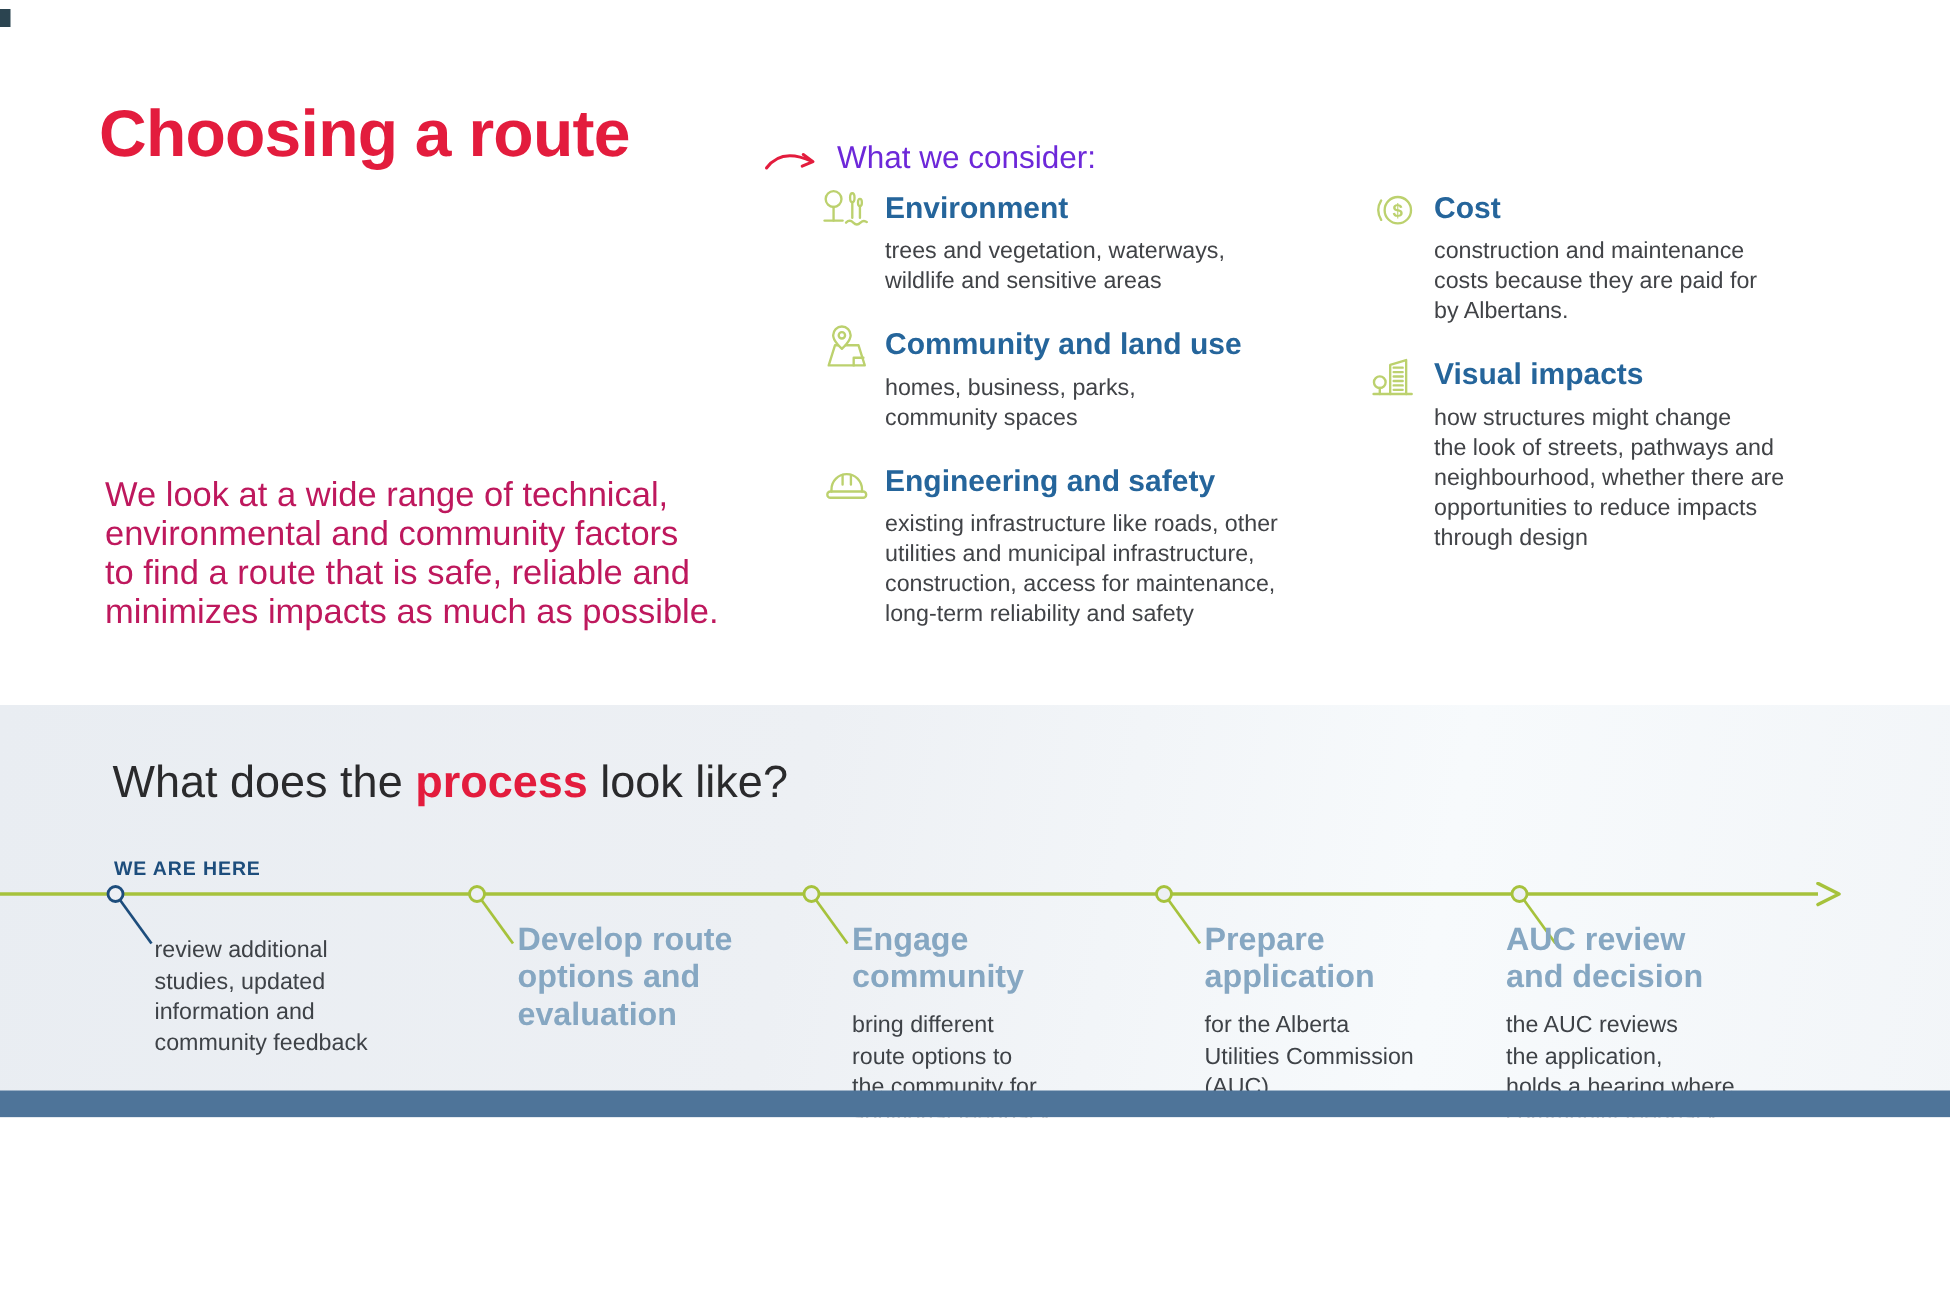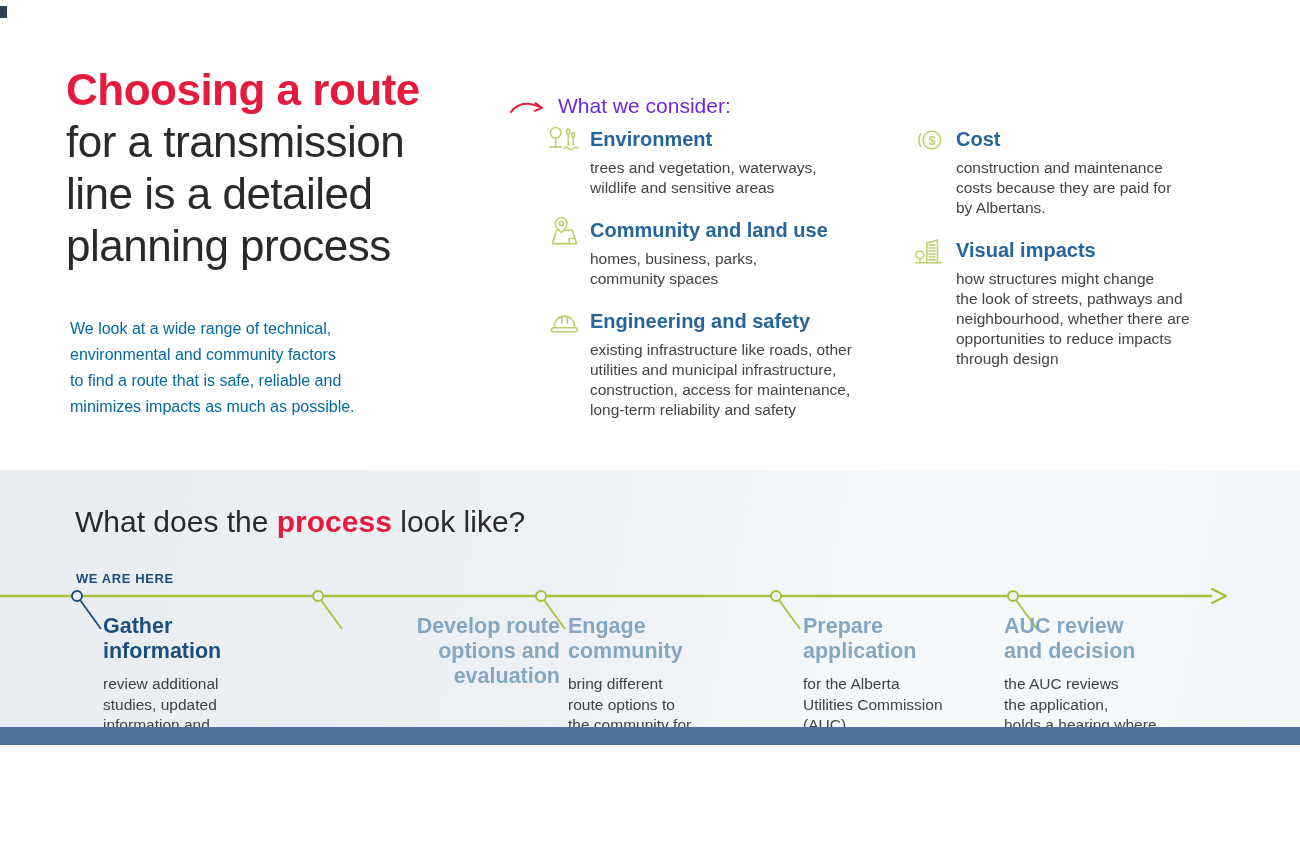--- a/index.html
+++ b/index.html
@@ -36,40 +36,37 @@
     background:linear-gradient(100deg,#e9edf2 0%,#edf0f4 40%,#f7fafc 72%,#f2f5f8 100%);}
   .process h2{position:absolute;left:75px;top:35px;margin:0;font-size:30px;font-weight:400;color:#2a2a2c;}
   .process h2 .phl{font-weight:800;color:#e31c3d;}
   .marker{position:absolute;left:76px;top:101px;font-size:13px;font-weight:700;
     letter-spacing:0.6px;color:#1d4d7c;}
   .timeline{position:absolute;left:0;top:118px;width:1300px;height:46px;}
   .stage{position:absolute;top:144px;width:215px;}
   .stitle{font-size:21.5px;line-height:25px;font-weight:700;color:#86a7c2;}
   .stitle.current{color:#1d4d7c;}
   .sdesc{margin-top:10px;font-size:15.5px;line-height:20.5px;color:#3e4247;}
-  .st0{left:103px;} .st1{left:345px;text-align:right;} .st2{left:568px;} .st3{left:803px;} .st4{left:1004px;}
+  .st0{left:103px;} .st1{left:345px;} .st2{left:568px;} .st3{left:803px;} .st4{left:1004px;}
 
   .footer-bar{position:absolute;left:0;bottom:0;width:1300px;height:18px;background:#4e7499;}
 </style>
 </head>
 <body>
 
 <div class="page">
 
   <div class="edge-mark"></div>
 
   <div class="hero">
     <h1>
       <span class="hl">Choosing a route</span>
-      <span class="pre">for a transmission
-line is a detailed
-planning process</span>
     </h1>
   </div>
-  <p class="pre" style="position:absolute;left:70px;top:316px;width:430px;margin:0;font-size:16px;line-height:26px;color:#0369a1;">We look at a wide range of technical,
+  <p class="pre" style="position:absolute;left:70px;top:316px;width:430px;margin:0;font-size:23px;line-height:26px;color:#be185d;">We look at a wide range of technical,
 environmental and community factors
 to find a route that is safe, reliable and
 minimizes impacts as much as possible.</p>
 
   <div class="consider-header">
     <svg class="arrow" viewBox="0 0 40 20">
       <path d="M3 15 C10 5.5 20 4.5 33 10.5" stroke="#e31c3d" fill="none" stroke-width="2" stroke-linecap="round"></path>
       <path d="M27.5 6 L34 10.8 L26.8 13.8" stroke="#e31c3d" fill="none" stroke-width="2" stroke-linecap="round" stroke-linejoin="round"></path>
     </svg>
     <span class="chead">What we consider:</span>
@@ -191,22 +188,20 @@
       <line x1="1016" y1="12" x2="1037" y2="41" stroke="#a6c23c" stroke-width="1.8"></line>
 
       <circle cx="77" cy="8" r="5" fill="#edf0f4" stroke="#1d4d7c" stroke-width="1.9"></circle>
       <circle cx="318" cy="8" r="5" fill="#edf0f4" stroke="#a6c23c" stroke-width="1.9"></circle>
       <circle cx="541" cy="8" r="5" fill="#edf0f4" stroke="#a6c23c" stroke-width="1.9"></circle>
       <circle cx="776" cy="8" r="5" fill="#edf0f4" stroke="#a6c23c" stroke-width="1.9"></circle>
       <circle cx="1013" cy="8" r="5" fill="#edf0f4" stroke="#a6c23c" stroke-width="1.9"></circle>
     </svg>
 
     <div class="stage st0">
-      <div class="stitle current pre">Gather
-information</div>
       <div class="sdesc pre">review additional
 studies, updated
 information and
 community feedback</div>
     </div>
 
     <div class="stage st1">
       <div class="stitle pre">Develop route
 options and
 evaluation</div>

